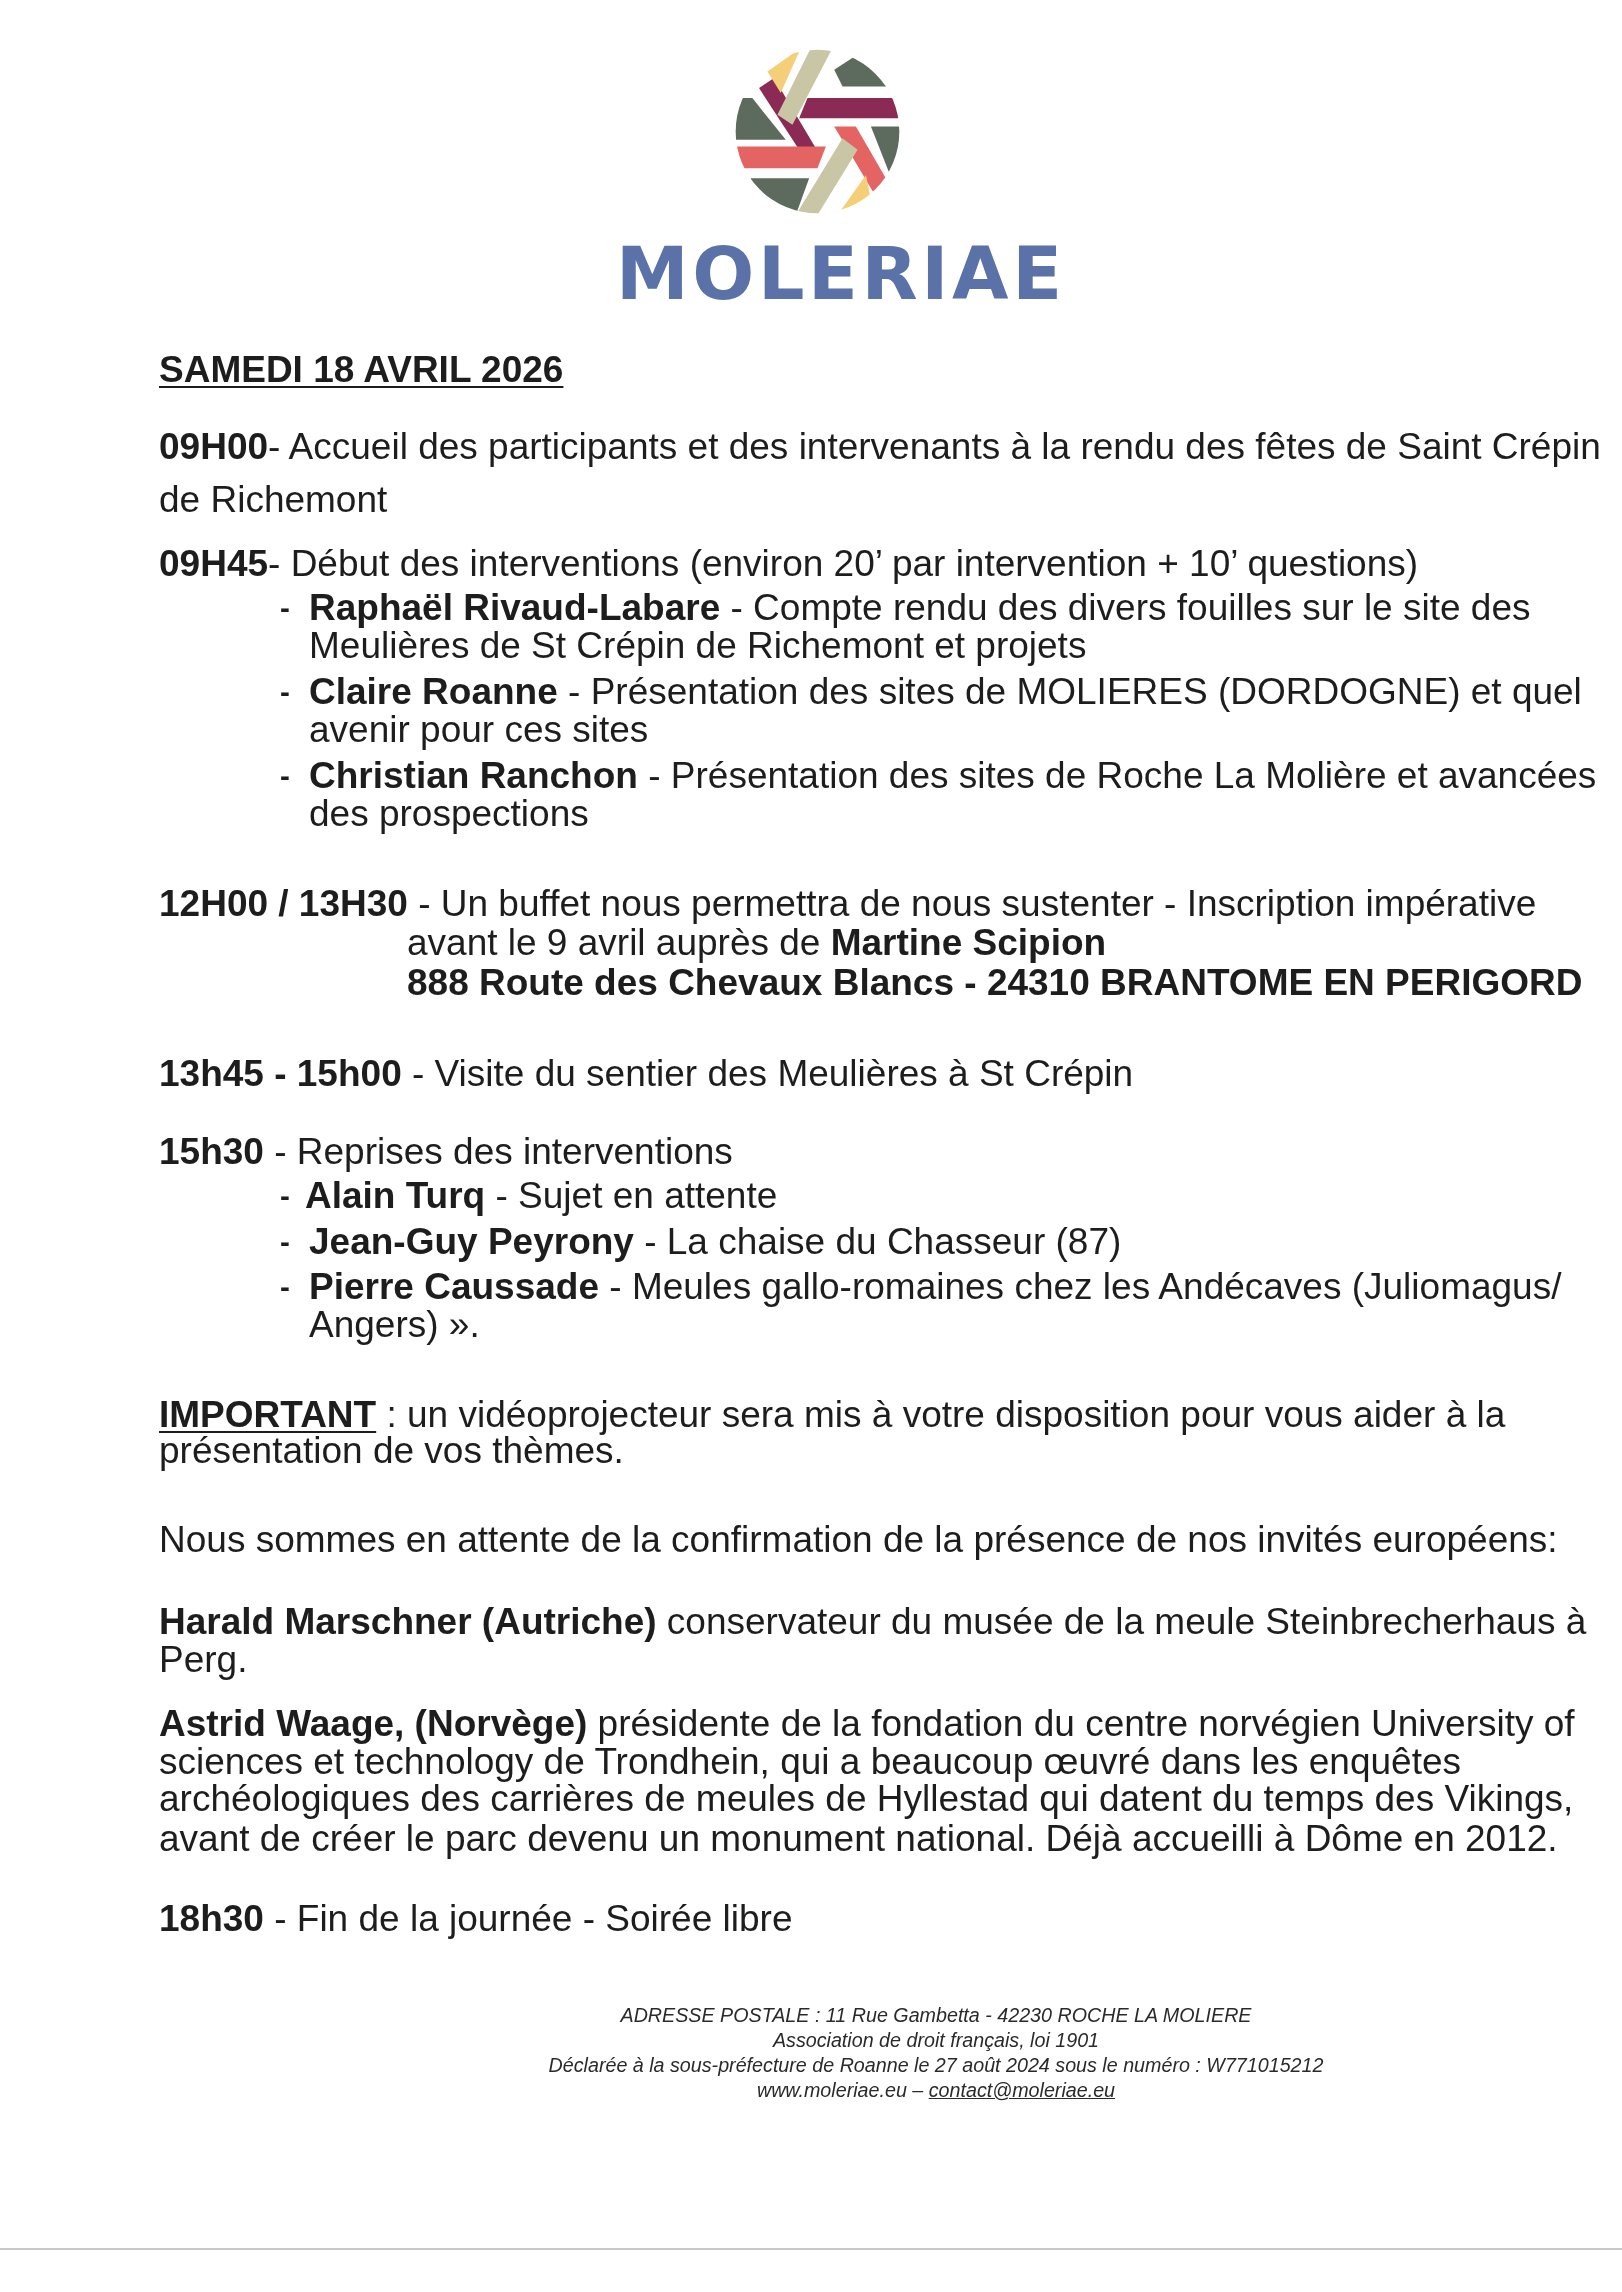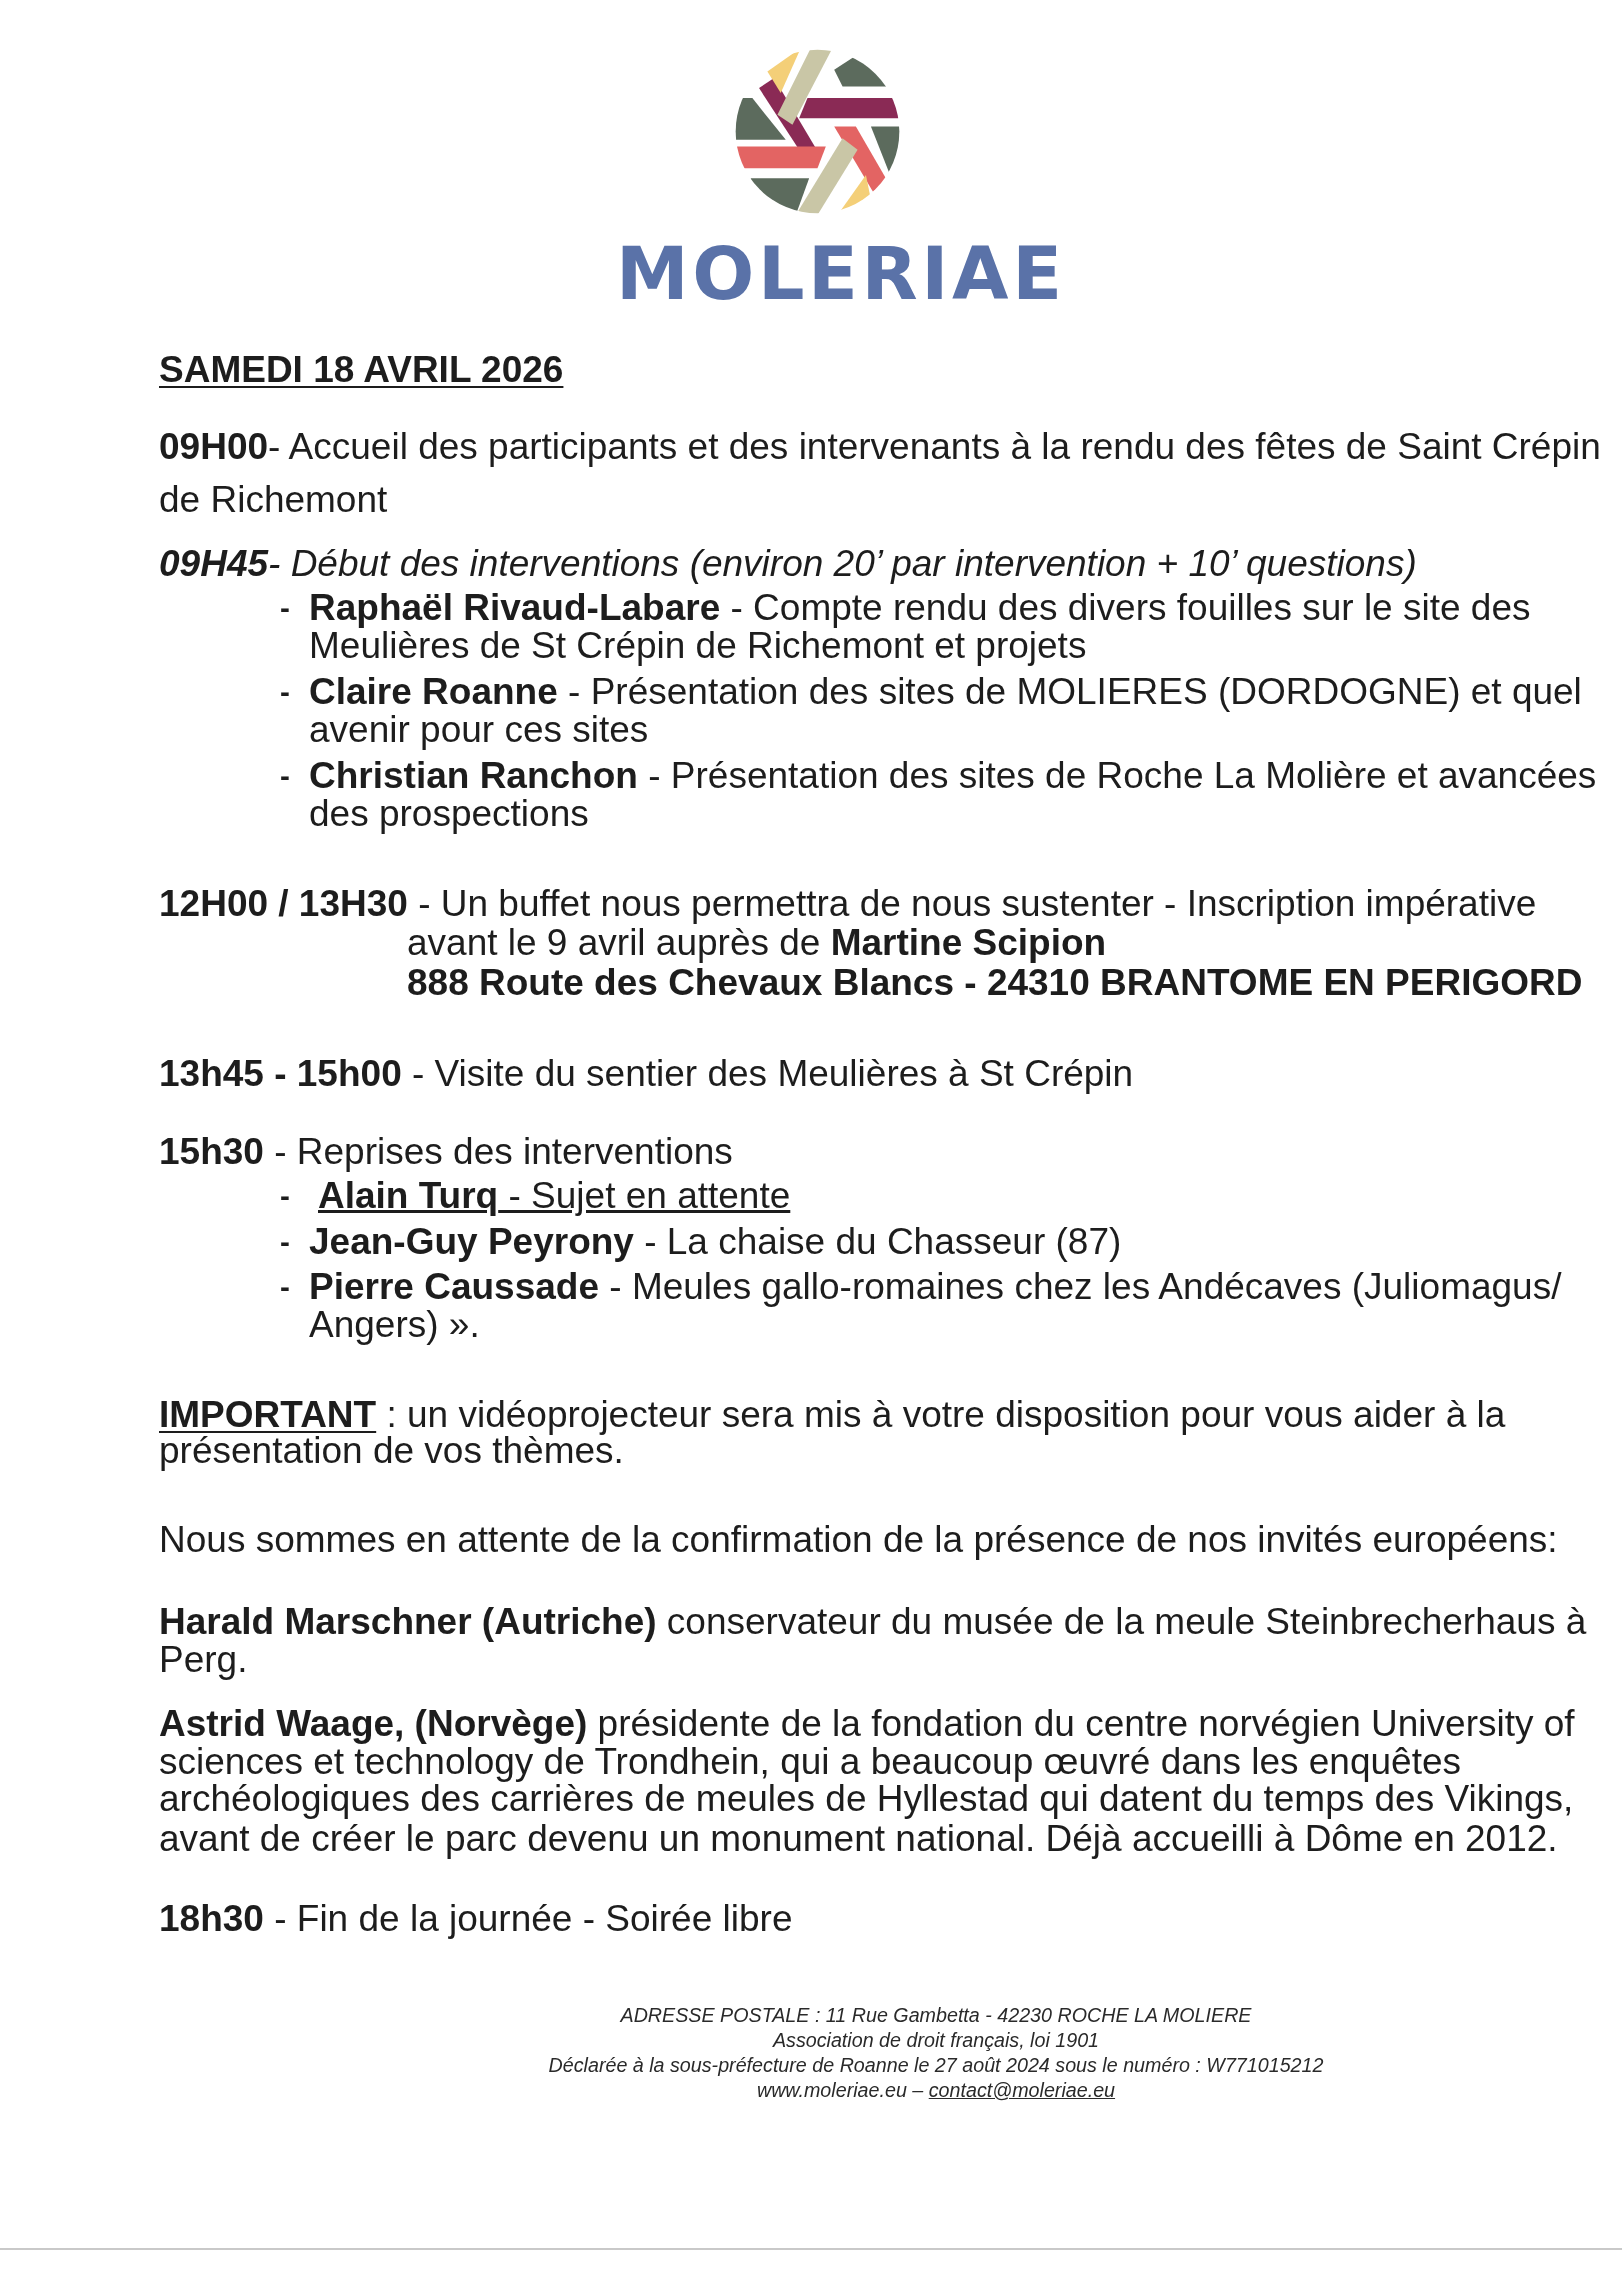--- a/index.html
+++ b/index.html
@@ -50,21 +50,21 @@
     <polygon points="58,52 66,92 24,100" fill="#f4cf78"></polygon>
   </g>
 </svg>
 <div id="brand">MOLERIAE</div>
 
 <div class="ln b u" style="left:159px; top:353px;">SAMEDI 18 AVRIL 2026</div>
 
 <div class="ln" style="left:159px; top:430px;"><b>09H00</b><span>- Accueil des participants et des intervenants à la rendu des fêtes de Saint Crépin</span></div>
 <div class="ln" style="left:159px; top:483px;">de Richemont</div>
 
-<div class="ln" style="left:159px; top:547px;font-style:italic;"><b>09H45</b><span>- Début des interventions (environ 20’ par intervention + 10’ questions)</span></div>
+<div class="ln" style="left:159px; top:547px;"><b>09H45</b><span>- Début des interventions (environ 20’ par intervention + 10’ questions)</span></div>
 
 <span class="dash" style="left:280px; top:591px;">-</span>
 <div class="ln" style="left:309px; top:591px;"><b>Raphaël Rivaud-Labare</b><span> - Compte rendu des divers fouilles sur le site des</span></div>
 <div class="ln" style="left:309px; top:629px;">Meulières de St Crépin de Richemont et projets</div>
 
 <span class="dash" style="left:280px; top:675px;">-</span>
 <div class="ln" style="left:309px; top:675px;"><b>Claire Roanne</b><span> - Présentation des sites de MOLIERES (DORDOGNE) et quel</span></div>
 <div class="ln" style="left:309px; top:713px;">avenir pour ces sites</div>
 
 <span class="dash" style="left:280px; top:759px;">-</span>
@@ -73,21 +73,21 @@
 
 <div class="ln" style="left:159px; top:887px;"><b>12H00 / 13H30</b><span> - Un buffet nous permettra de nous sustenter - Inscription impérative</span></div>
 <div class="ln" style="left:407px; top:926px;"><span>avant le 9 avril auprès de </span><b>Martine Scipion</b></div>
 <div class="ln b" style="left:407px; top:966px;">888 Route des Chevaux Blancs - 24310 BRANTOME EN PERIGORD</div>
 
 <div class="ln" style="left:159px; top:1057px;"><b>13h45 - 15h00</b><span> - Visite du sentier des Meulières à St Crépin</span></div>
 
 <div class="ln" style="left:159px; top:1135px;"><b>15h30</b><span> - Reprises des interventions</span></div>
 
 <span class="dash" style="left:280px; top:1179px;">-</span>
-<div class="ln" style="left:318px; top:1179px;text-decoration:underline;"><b>Alain Turq</b><span> - Sujet en attente</span></div>
+<div class="ln" style="left:305px; top:1179px;"><b>Alain Turq</b><span> - Sujet en attente</span></div>
 
 <span class="dash" style="left:280px; top:1225px;">-</span>
 <div class="ln" style="left:309px; top:1225px;"><b>Jean-Guy Peyrony</b><span> - La chaise du Chasseur (87)</span></div>
 
 <span class="dash" style="left:280px; top:1270px;">-</span>
 <div class="ln" style="left:309px; top:1270px;"><b>Pierre Caussade</b><span> - Meules gallo-romaines chez les Andécaves (Juliomagus/</span></div>
 <div class="ln" style="left:309px; top:1308px;">Angers) ».</div>
 
 <div class="ln" style="left:159px; top:1398px;"><b class="u">IMPORTANT</b><span> : un vidéoprojecteur sera mis à votre disposition pour vous aider à la</span></div>
 <div class="ln" style="left:159px; top:1434px;">présentation de vos thèmes.</div>

